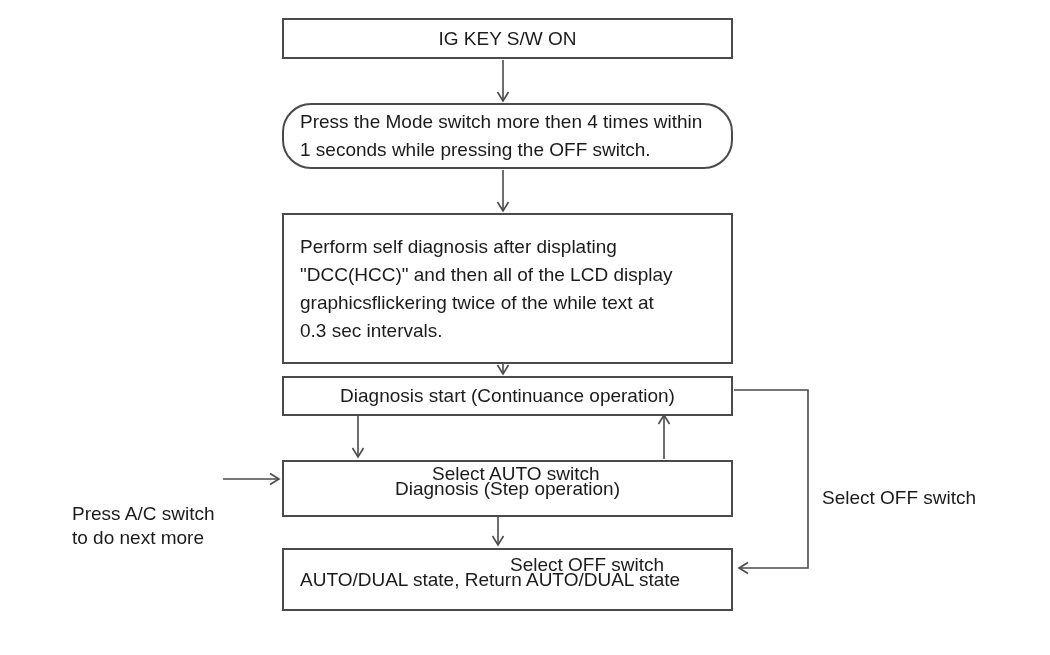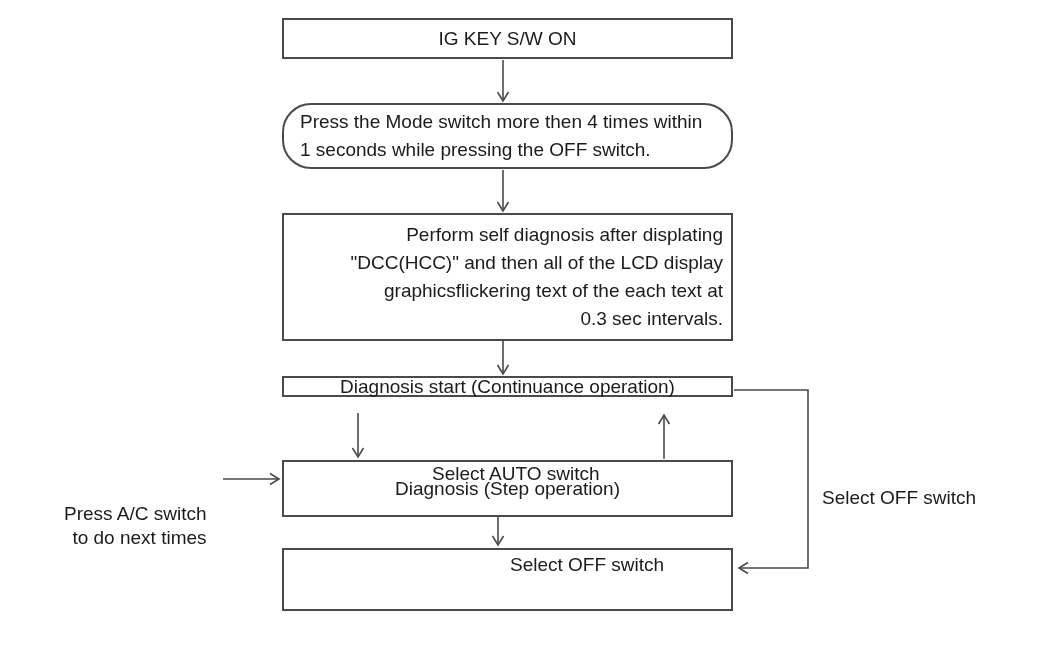--- a/index.html
+++ b/index.html
@@ -38,36 +38,36 @@
     flex-direction: column;
     justify-content: center;
     font-size: 19px;
     line-height: 28px;
     color: var(--text, #1b1b1b);
   }
   .box.centered { align-items: center; text-align: center; }
   .box.leftpad { padding-left: 16px; padding-right: 8px; }
   .box1 { top: 18px;  height: 41px; }
   .box2 { top: 103px; height: 66px; border-radius: 29px; }
-  .box3 { top: 213px; height: 128px; align-items: flex-end; }
-  .box4 { top: 376px; height: 21px; }
+  .box3 { top: 213px; height: 151px; }
+  .box4 { top: 376px; height: 40px; }
   .box5 { top: 460px; height: 57px; }
   .box6 { top: 548px; height: 63px; }
   .flow-label {
     position: absolute;
     font-size: 19px;
     line-height: 24px;
     white-space: nowrap;
     color: var(--text, #1b1b1b);
     margin-top: 40px;
   }
   .label-select-auto     { left: 432px; top: 422px; }
   .label-select-off-mid  { left: 510px; top: 513px; }
   .label-select-off-loop { left: 822px; top: 446px; }
-  .label-press-ac        { left: 64px;  top: 462px; text-align: right; }
+  .label-press-ac        { left: 72px;  top: 462px; }
 </style>
 </head>
 <body>
 
 <div class="canvas">
 
   <svg class="arrow-layer" viewBox="0 0 1050 655" xmlns="http://www.w3.org/2000/svg">
     <defs>
       <marker id="arr" markerUnits="userSpaceOnUse" markerWidth="22" markerHeight="22" refX="0" refY="0" orient="auto" overflow="visible">
         <path d="M -9 -5.5 L 0 0 L -9 5.5"></path>
@@ -96,39 +96,40 @@
   </div>
 
   <div class="box box2 leftpad">
     <div>Press the Mode switch more then 4 times within</div>
     <div>1 seconds while pressing the OFF switch.</div>
   </div>
 
   <div class="box box3 leftpad">
     <div>Perform self diagnosis after displating</div>
     <div>"DCC(HCC)" and then all of the LCD display</div>
-    <div>graphicsflickering text of the each text at</div>
+    <div>graphicsflickering twice of the while text at</div>
     <div>0.3 sec intervals.</div>
   </div>
 
   <div class="box box4 centered">
     <div>Diagnosis start (Continuance operation)</div>
   </div>
 
   <div class="box box5 centered">
     <div>Diagnosis (Step operation)</div>
   </div>
 
   <div class="box box6 leftpad">
+    <div>AUTO/DUAL state, Return AUTO/DUAL state</div>
   </div>
 
   <div class="flow-label label-select-auto">Select AUTO switch</div>
 
   <div class="flow-label label-select-off-mid">Select OFF switch</div>
 
   <div class="flow-label label-select-off-loop">Select OFF switch</div>
 
   <div class="flow-label label-press-ac">
     <div>Press A/C switch</div>
-    <div>to do next times</div>
+    <div>to do next more</div>
   </div>
 
 </div>
 
 </body></html>

